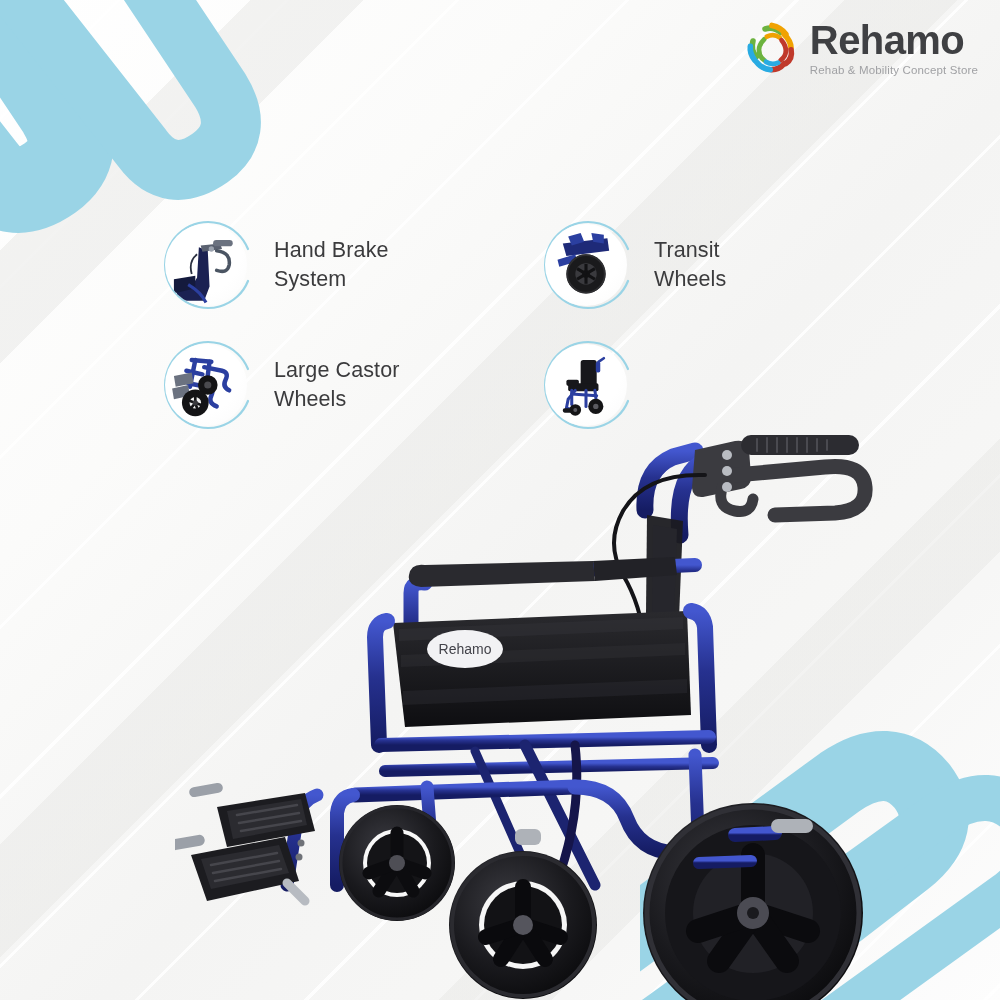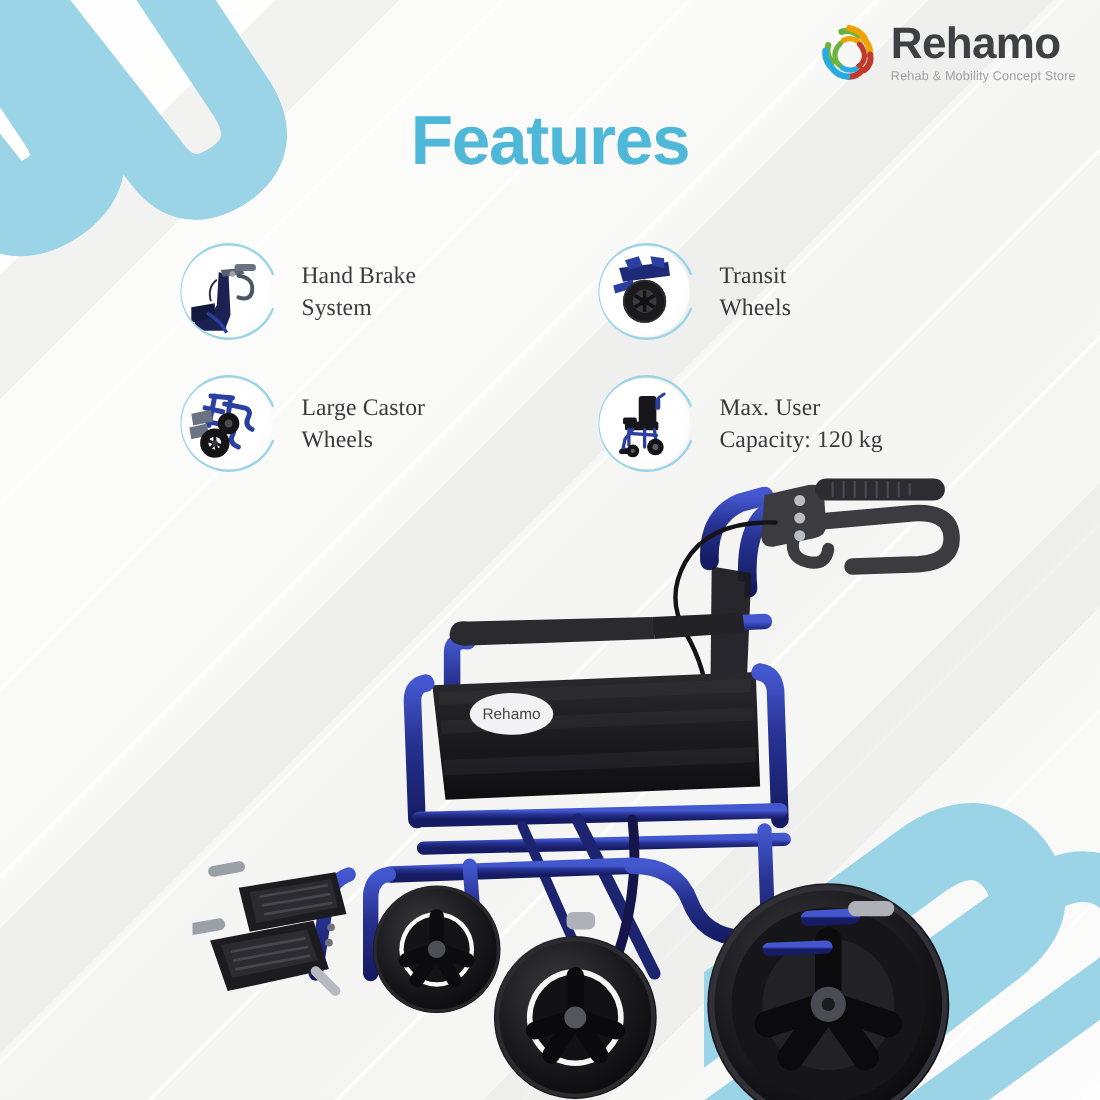--- a/index.html
+++ b/index.html
@@ -75,21 +75,20 @@
     letter-spacing:-1.2px;
   }
 
   
   .features {
     position:absolute; top:205px; left:160px;
     width:760px;
     display:grid;
     grid-template-columns:380px 380px;
     grid-template-rows:120px 120px;
-    font-family:Liberation Serif, serif;
   }
   .feature { display:flex; align-items:center; gap:22px; }
   .fthumb {
     position:relative; width:92px; height:92px; flex:none;
   }
   .fthumb .ring {
     position:absolute; inset:0;
   }
   .fthumb .disc {
     position:absolute; inset:5px;
@@ -156,21 +155,20 @@
         <path d="M 41 21 Q 46 27 46 33 Q 46 40 40 44" stroke="#c0392b"></path>
         <path d="M 37 47 Q 30 50 23 46" stroke="#29abe2"></path>
       </g>
     </svg>
     <div class="logo-text">
       <span class="logo-word">Rehamo</span>
       <span class="logo-tag">Rehab &amp; Mobility Concept Store</span>
     </div>
   </div>
 
-  <div class="heading">Features</div>
 
   <div class="features">
 
     <div class="feature">
       <div class="fthumb">
         <svg class="ring" viewBox="0 0 92 92">
           <path d="M 88 30 A 43 43 0 1 0 88 62" fill="none" stroke="#9ad4e6" stroke-width="2.2" stroke-linecap="round"></path>
         </svg>
         <div class="disc">
           <svg class="art" viewBox="0 0 92 92">
@@ -282,22 +280,20 @@
               </g>
               <rect x="20" y="72" width="14" height="5" rx="2" fill="#17171b"></rect>
               <circle cx="57" cy="70" r="8.5" fill="#141416"></circle>
               <circle cx="57" cy="70" r="3" fill="#5a5a60"></circle>
               <circle cx="34" cy="74" r="6.5" fill="#141416"></circle>
               <circle cx="34" cy="74" r="2.2" fill="#5a5a60"></circle>
             </g>
           </svg>
         </div>
       </div>
-      <div class="flabel">Max. User
-Capacity: 120 kg</div>
     </div>
 
   </div>
 
   <div class="product">
     <svg viewBox="0 0 700 585">
       <defs>
         <linearGradient id="blu" x1="0" y1="0" x2="0" y2="1">
           <stop offset="0%" stop-color="#4357cf"></stop>
           <stop offset="45%" stop-color="#26318f"></stop>

